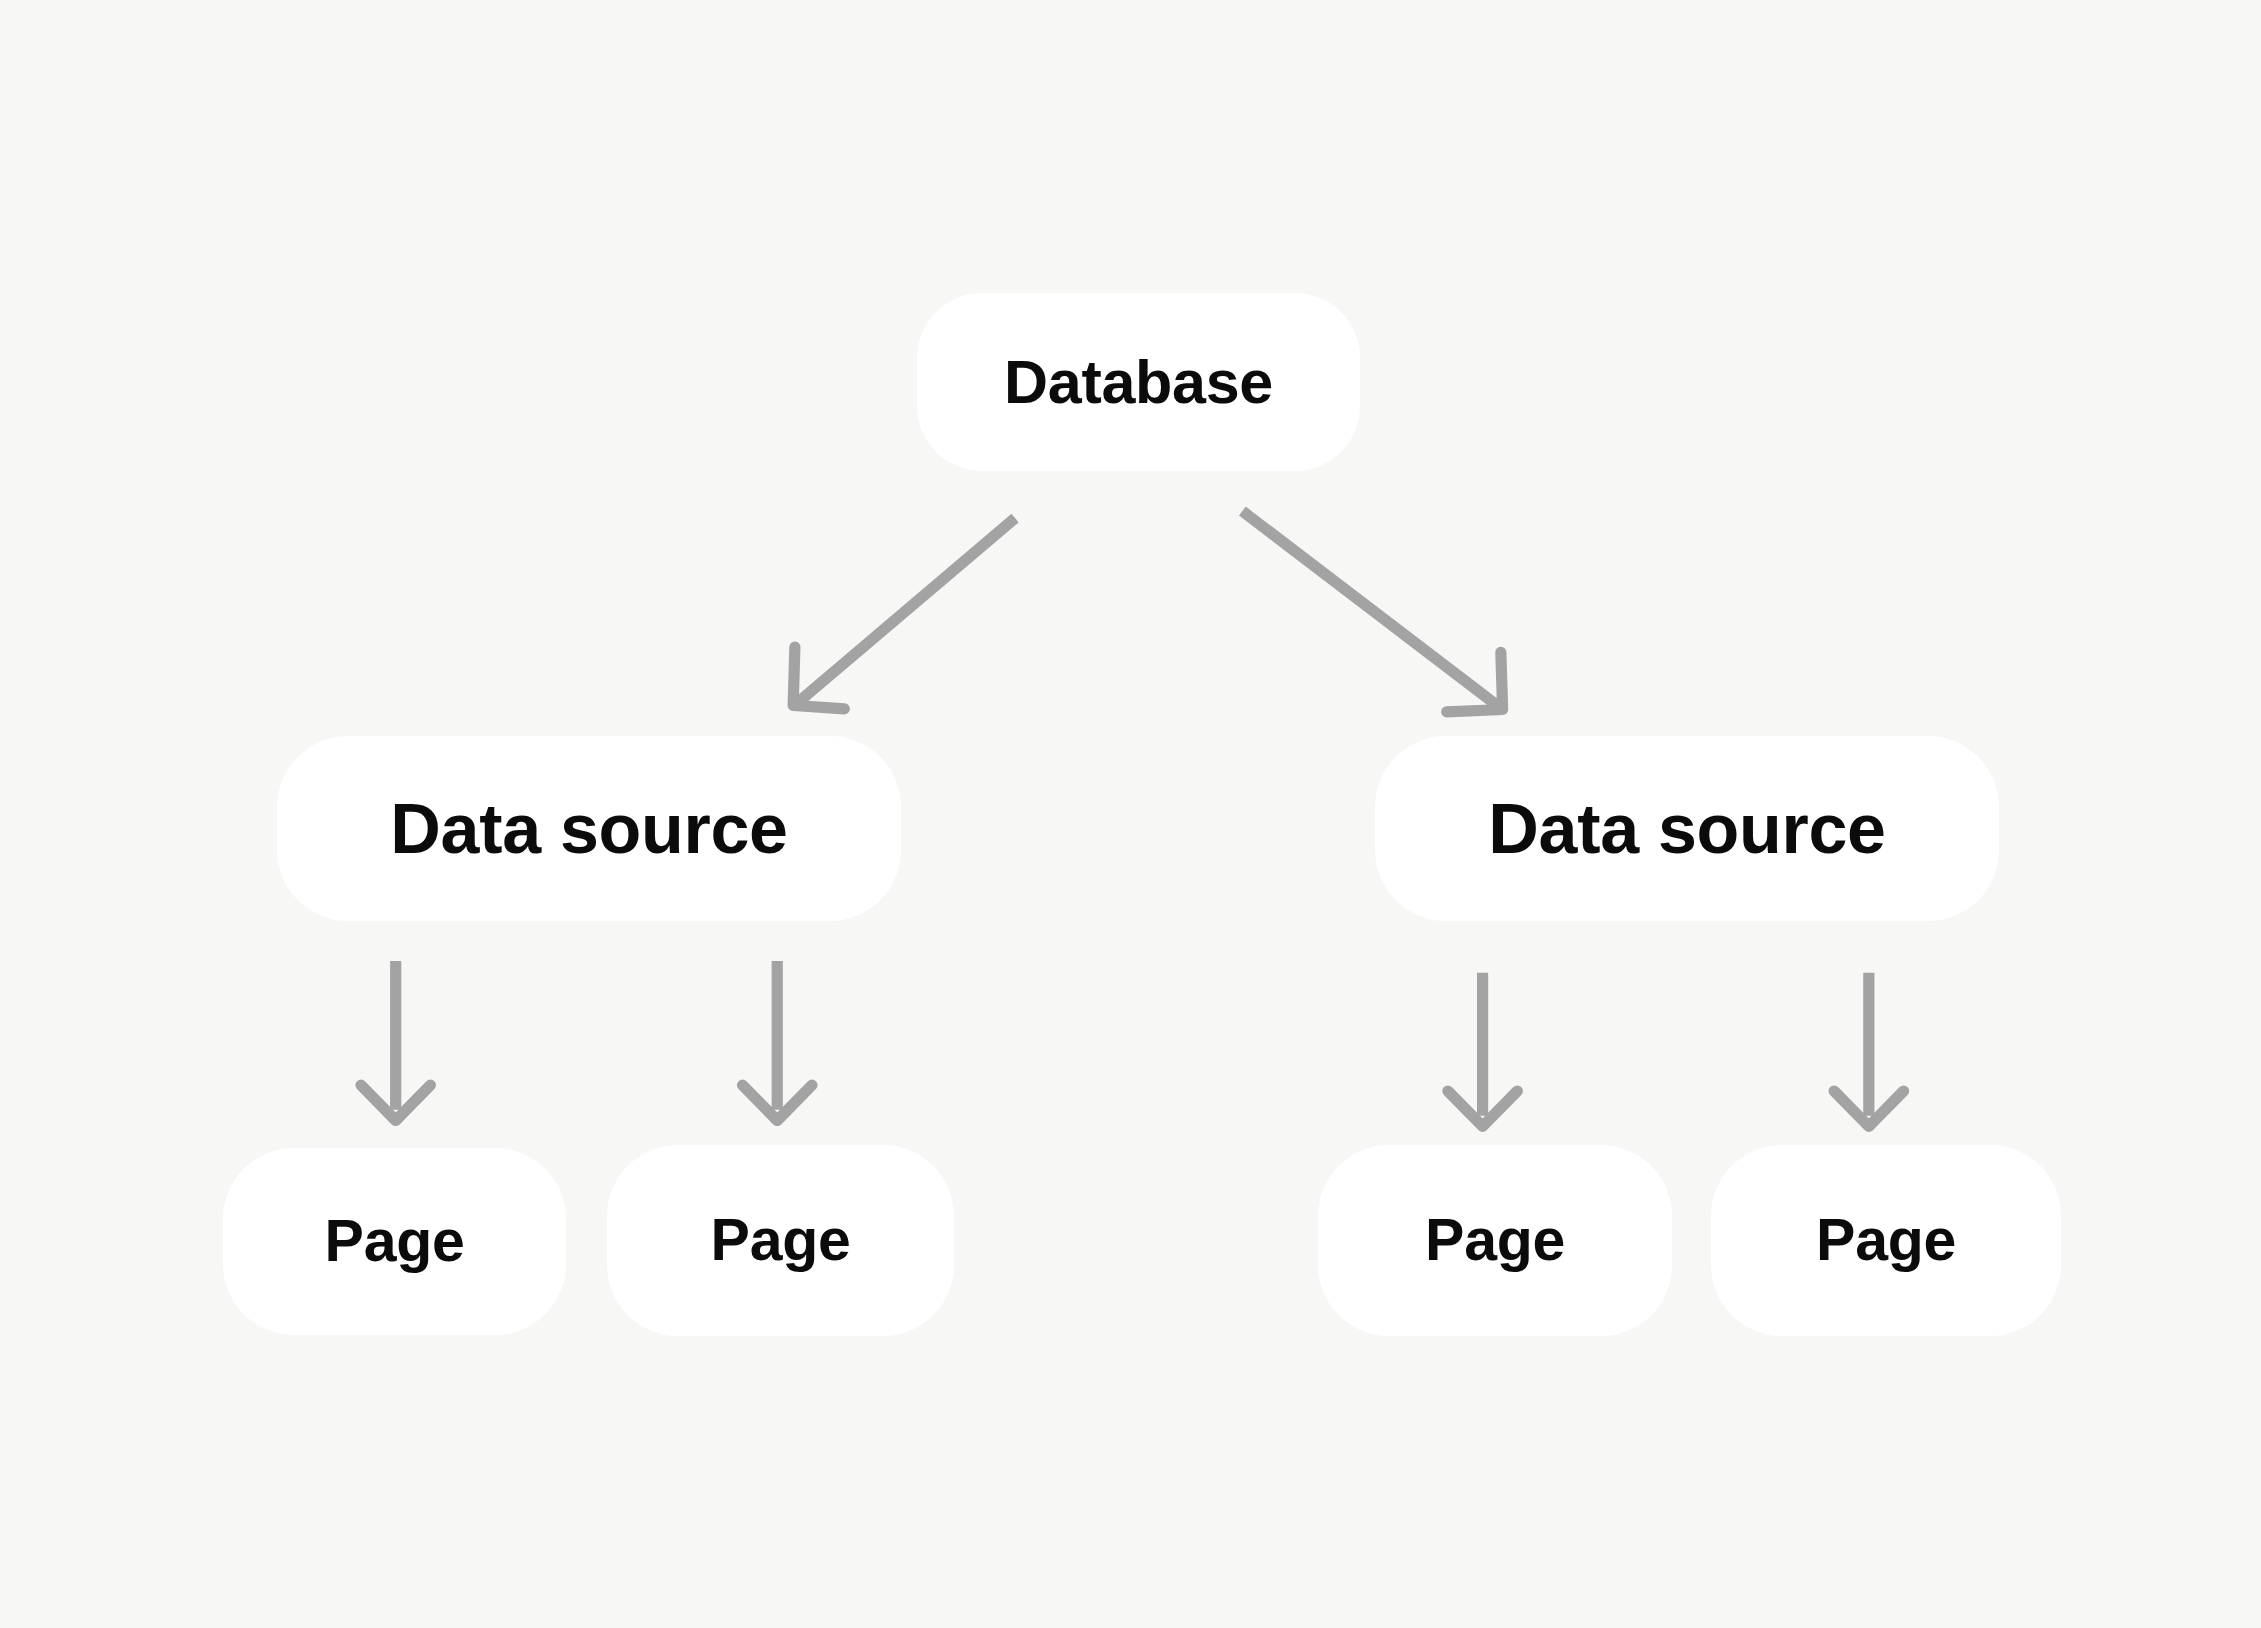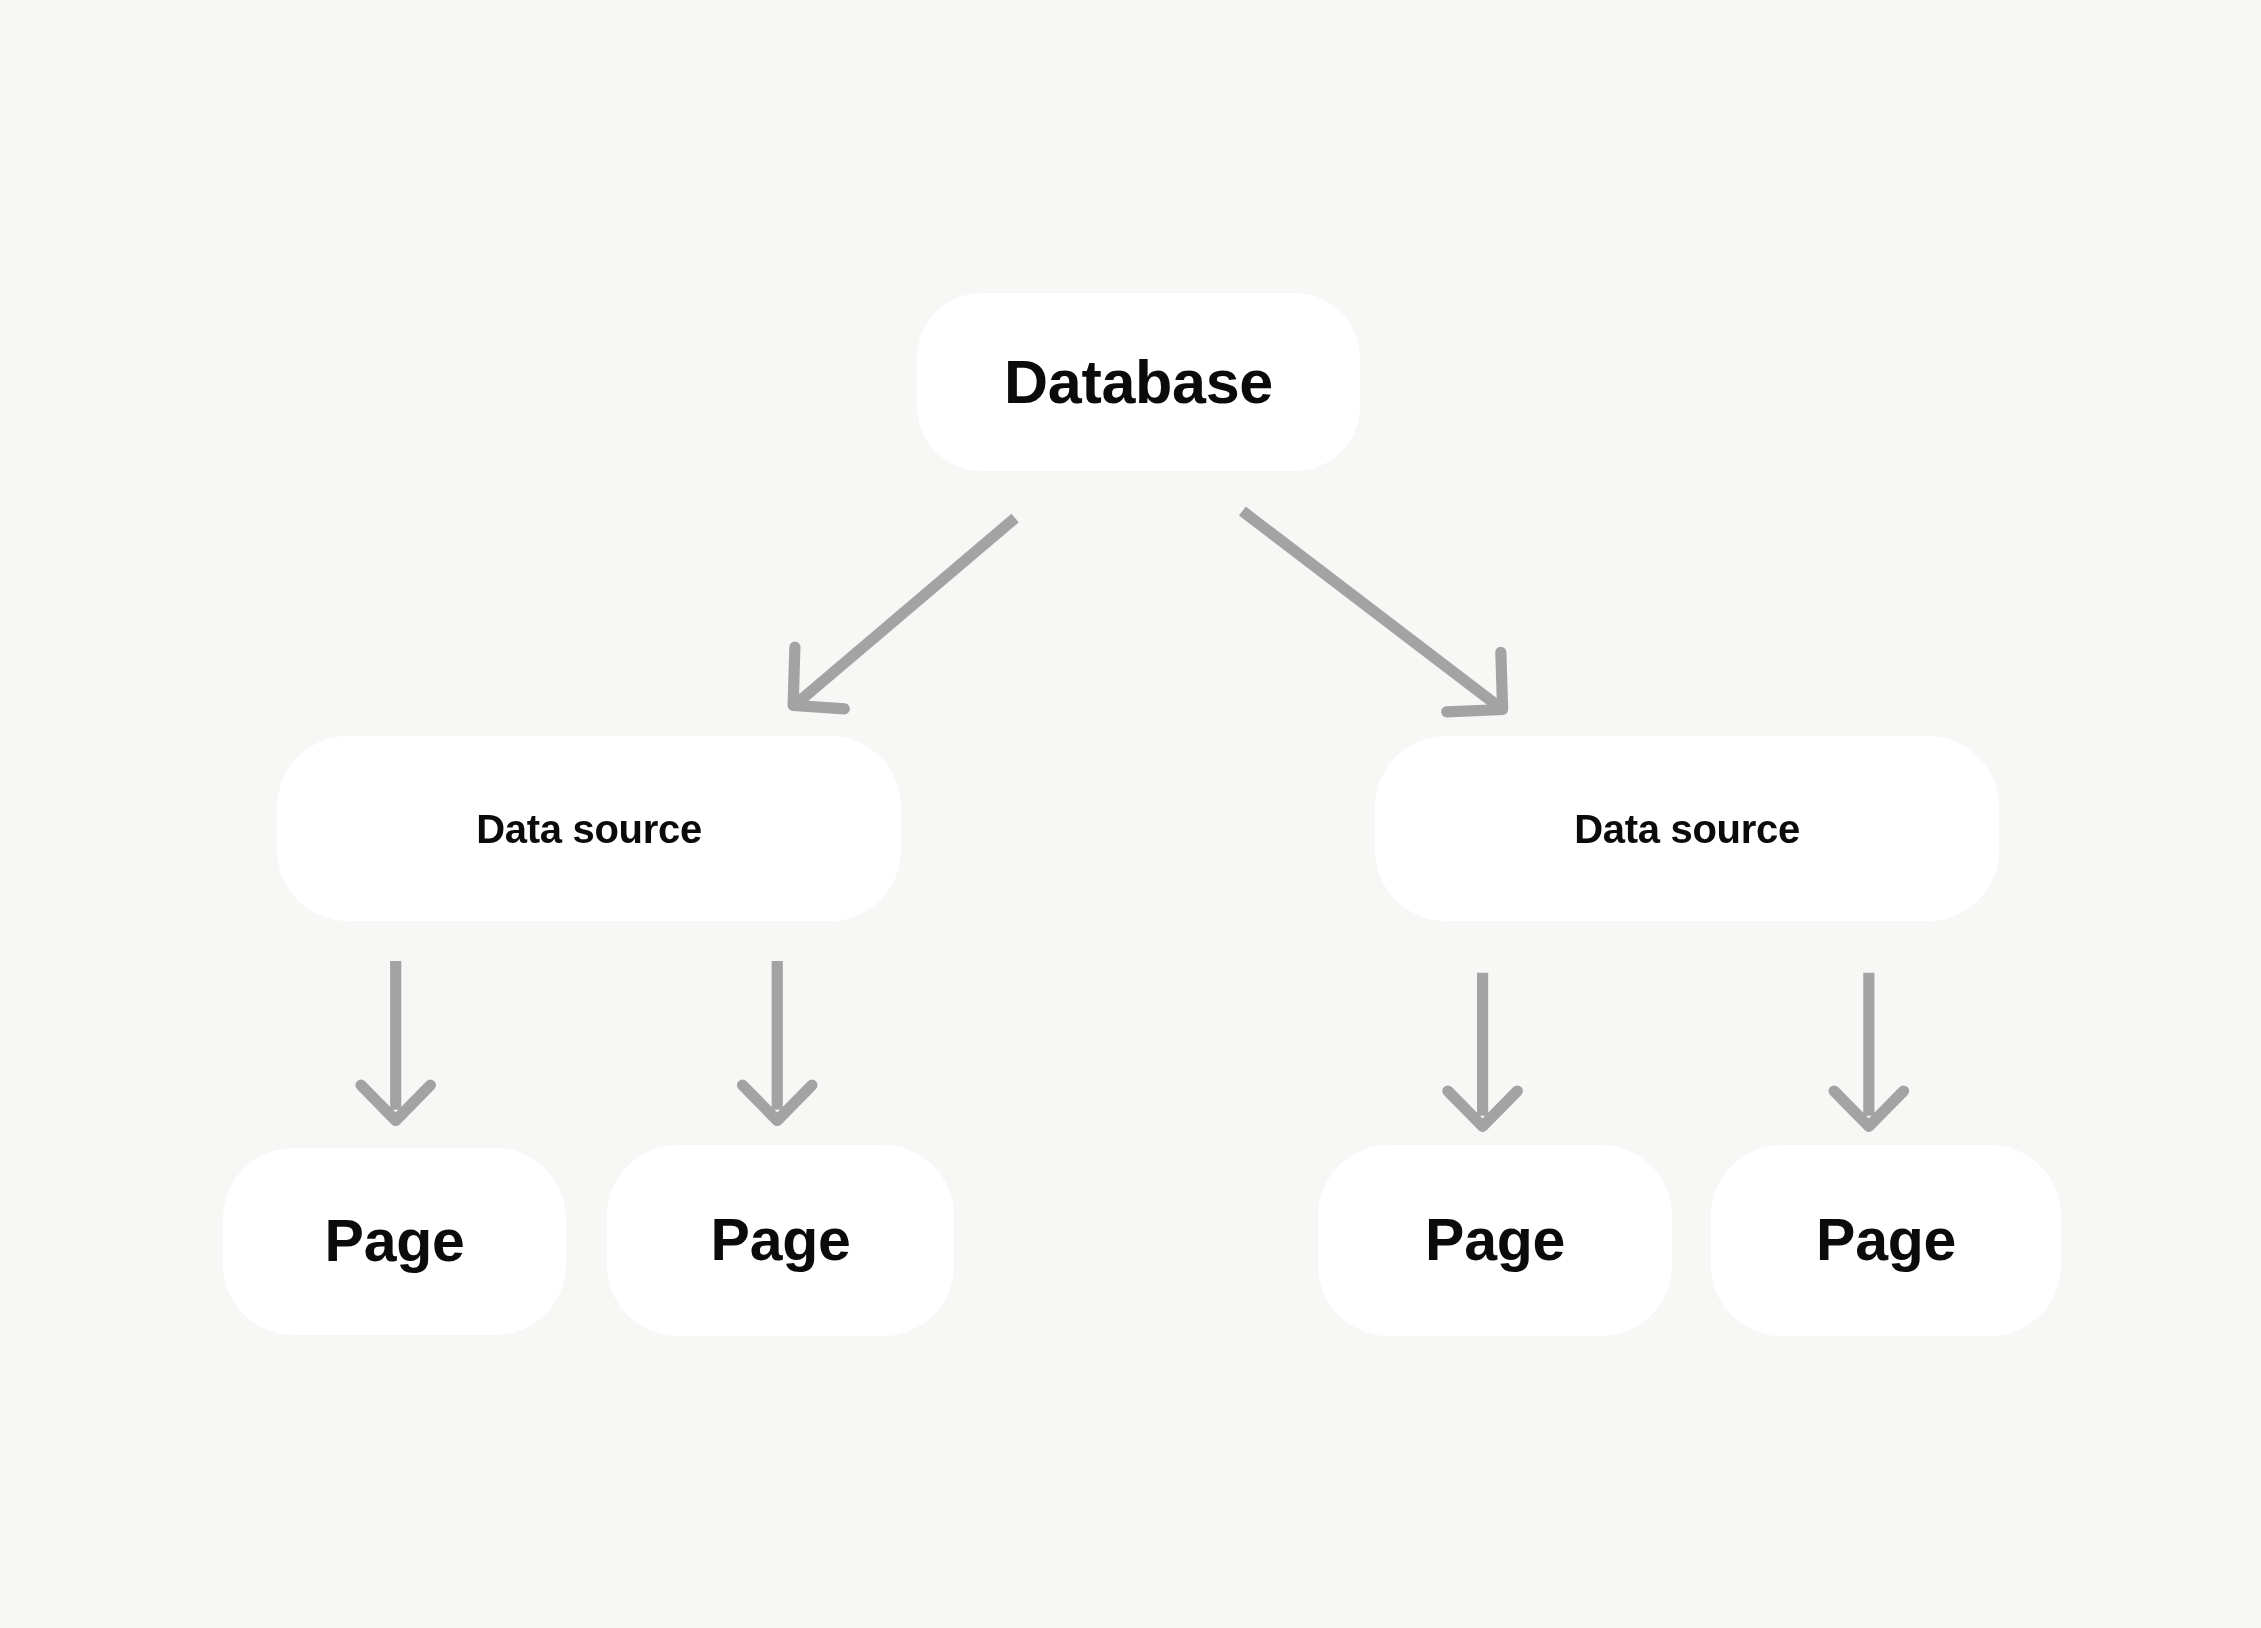--- a/index.html
+++ b/index.html
@@ -57,21 +57,21 @@
     border-radius: 71px;
   }
   .node-ds-right {
     left: 1375px;
     top: 736px;
     width: 624px;
     height: 185px;
     border-radius: 71px;
   }
   .node-ds-left .node-label,
-  .node-ds-right .node-label { font-size: 40px; }
+  .node-ds-right .node-label { font-size: 70px; }
 
   .node-page1 { left: 223px;  top: 1148px; width: 343px; height: 187px; border-radius: 71px; }
   .node-page2 { left: 607px; top: 1145px; width: 347px; height: 191px; border-radius: 71px; }
   .node-page3 { left: 1318px; top: 1145px; width: 354px; height: 191px; border-radius: 71px; }
   .node-page4 { left: 1711px; top: 1145px; width: 350px; height: 191px; border-radius: 71px; }
   .node-page1 .node-label,
   .node-page2 .node-label,
   .node-page3 .node-label,
   .node-page4 .node-label { font-size: 59px; }
 </style>

